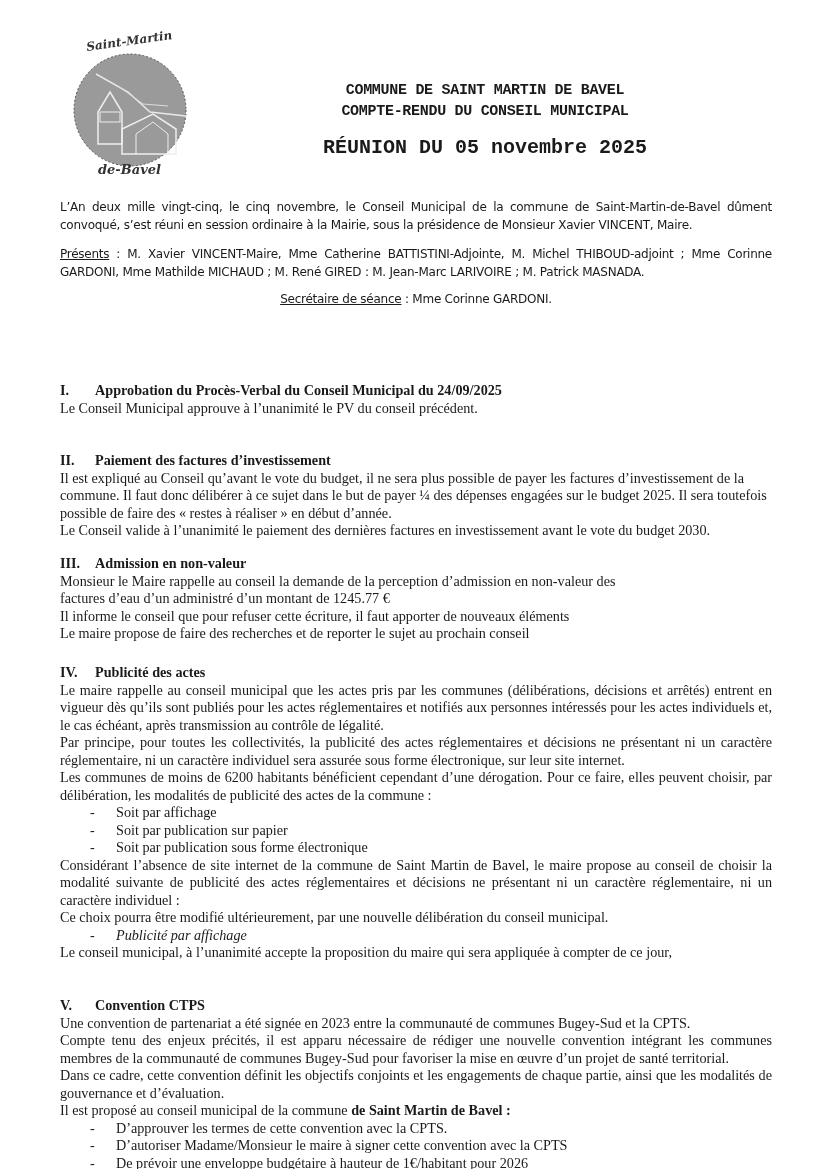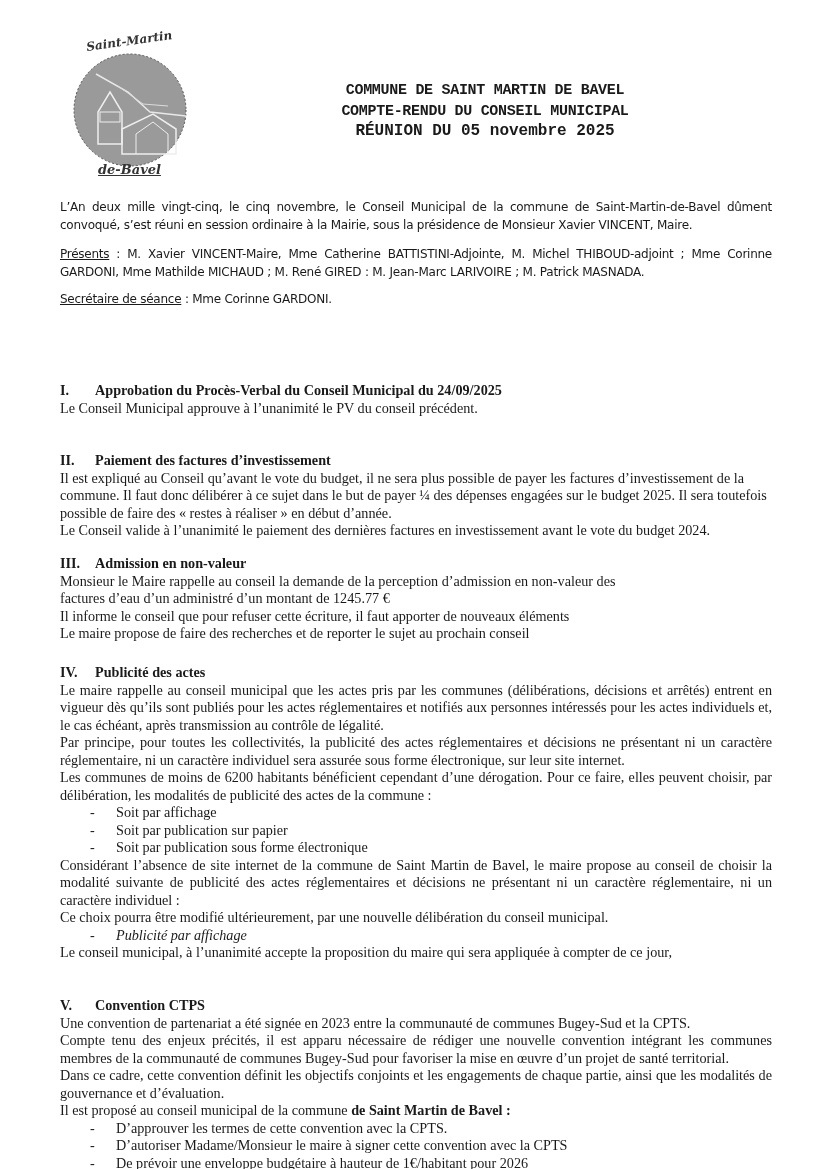--- a/index.html
+++ b/index.html
@@ -1,22 +1,22 @@
 <!DOCTYPE html>
 <html><head>
 <meta charset="utf-8">
 <style>
   html, body { margin:0; padding:0; background:#ffffff; }
   body { width:827px; height:1169px; position:relative; overflow:hidden; color:#1a1a1a; }
   .logo { position:absolute; left:58px; top:34px; width:140px; height:150px; }
   .header { position:absolute; left:270px; top:80px; width:430px; text-align:center;
             font-family:Liberation Mono, monospace; font-weight:bold; }
   .header .l1, .header .l2 { font-size:15px; line-height:21px; letter-spacing:-0.3px; }
-  .header .l3 { font-size:16px; margin-top:0; }
-  .sans { font-family:"DejaVu Sans", sans-serif; font-size:12px; line-height:18px; letter-spacing:-0.25px; }
+  .header .l3 { font-size:20px; margin-top:14px; }
+  .sans { font-family:"DejaVu Sans", sans-serif; font-size:12px; line-height:18px; letter-spacing:-0.25px;text-align:center; }
   .block { position:absolute; left:60px; width:712px; }
   .intro { top:198px; }
   .presents { top:245px; }
   .secretaire { top:290px; }
   u { text-decoration:underline; }
   .serif { font-family:"Liberation Serif", serif; font-size:14.2px; line-height:17.5px;margin-top:40px; }
   .sec-title { font-weight:bold; }
   .sec-title .num { display:inline-block; width:35px; }
   .justify { text-align:justify; }
   ul.dash { list-style:none; margin:0; padding:0 0 0 30px; }
@@ -32,21 +32,21 @@
   <svg width="140" height="150" viewBox="0 0 140 150">
     <circle cx="72" cy="76" r="56" fill="#9a9a9a" stroke="#555" stroke-width="1" stroke-dasharray="2,2"></circle>
     <path d="M38 40 L70 58 L92 78 L128 82" fill="none" stroke="#e8e8e8" stroke-width="1.5"></path>
     <path d="M60 52 L85 70 L110 72" fill="none" stroke="#dcdcdc" stroke-width="1"></path>
     <path d="M40 110 L40 78 L52 58 L64 78 L64 110 Z" fill="none" stroke="#eeeeee" stroke-width="1.5"></path>
     <rect x="42" y="78" width="20" height="10" fill="none" stroke="#eeeeee" stroke-width="1"></rect>
     <path d="M64 120 L64 95 L95 80 L118 95 L118 120 Z" fill="none" stroke="#eeeeee" stroke-width="1.5"></path>
     <path d="M78 120 L78 100 L95 88 L110 100 L110 120" fill="none" stroke="#eeeeee" stroke-width="1"></path>
   </svg>
   <div style="position:absolute; left:28px; top:0; font-family:'DejaVu Serif', serif; font-style:italic; font-weight:bold; font-size:12px; color:#333; transform:rotate(-8deg);">Saint-Martin</div>
-  <div style="position:absolute; left:40px; top:128px; font-family:'DejaVu Serif', serif; font-style:italic; font-weight:bold; font-size:13px; color:#333;text-decoration:underline;">de-Bavel</div>
+  <div style="position:absolute; left:40px; top:128px; font-family:'DejaVu Serif', serif; font-style:italic; font-weight:bold; font-size:13px; color:#333;">de-Bavel</div>
 </div>
 
 <div class="header">
   <div class="l1">COMMUNE DE SAINT MARTIN DE BAVEL</div>
   <div class="l2">COMPTE-RENDU DU CONSEIL MUNICIPAL</div>
   <div class="l3">RÉUNION DU 05 novembre 2025</div>
 </div>
 
 <div class="block sans intro justify">L’An deux mille vingt-cinq, le cinq novembre, le Conseil Municipal de la commune de Saint-Martin-de-Bavel dûment convoqué, s’est réuni en session ordinaire à la Mairie, sous la présidence de Monsieur Xavier VINCENT, Maire.</div>
 
@@ -63,21 +63,21 @@
     <span class="num">I.</span><span>Approbation du Procès-Verbal du Conseil Municipal du 24/09/2025</span>
   </div>
   <div>Le Conseil Municipal approuve à l’unanimité le PV du conseil précédent.</div>
 </div>
 
 <div class="block serif s2">
   <div class="sec-title">
     <span class="num">II.</span><span>Paiement des factures d’investissement</span>
   </div>
   <div>Il est expliqué au Conseil qu’avant le vote du budget, il ne sera plus possible de payer les factures d’investissement de la commune. Il faut donc délibérer à ce sujet dans le but de payer ¼ des dépenses engagées sur le budget 2025. Il sera toutefois possible de faire des « restes à réaliser » en début d’année.</div>
-  <div>Le Conseil valide à l’unanimité le paiement des dernières factures en investissement avant le vote du budget 2024.</div>
+  <div>Le Conseil valide à l’unanimité le paiement des dernières factures en investissement avant le vote du budget 2030.</div>
 </div>
 
 <div class="block serif s3" style="width:560px;">
   <div class="sec-title">
     <span class="num">III.</span><span>Admission en non-valeur</span>
   </div>
   <div>Monsieur le Maire rappelle au conseil la demande de la perception d’admission en non-valeur des factures d’eau d’un administré d’un montant de 1245.77 €</div>
   <div>Il informe le conseil que pour refuser cette écriture, il faut apporter de nouveaux éléments</div>
   <div>Le maire propose de faire des recherches et de reporter le sujet au prochain conseil</div>
 </div>

